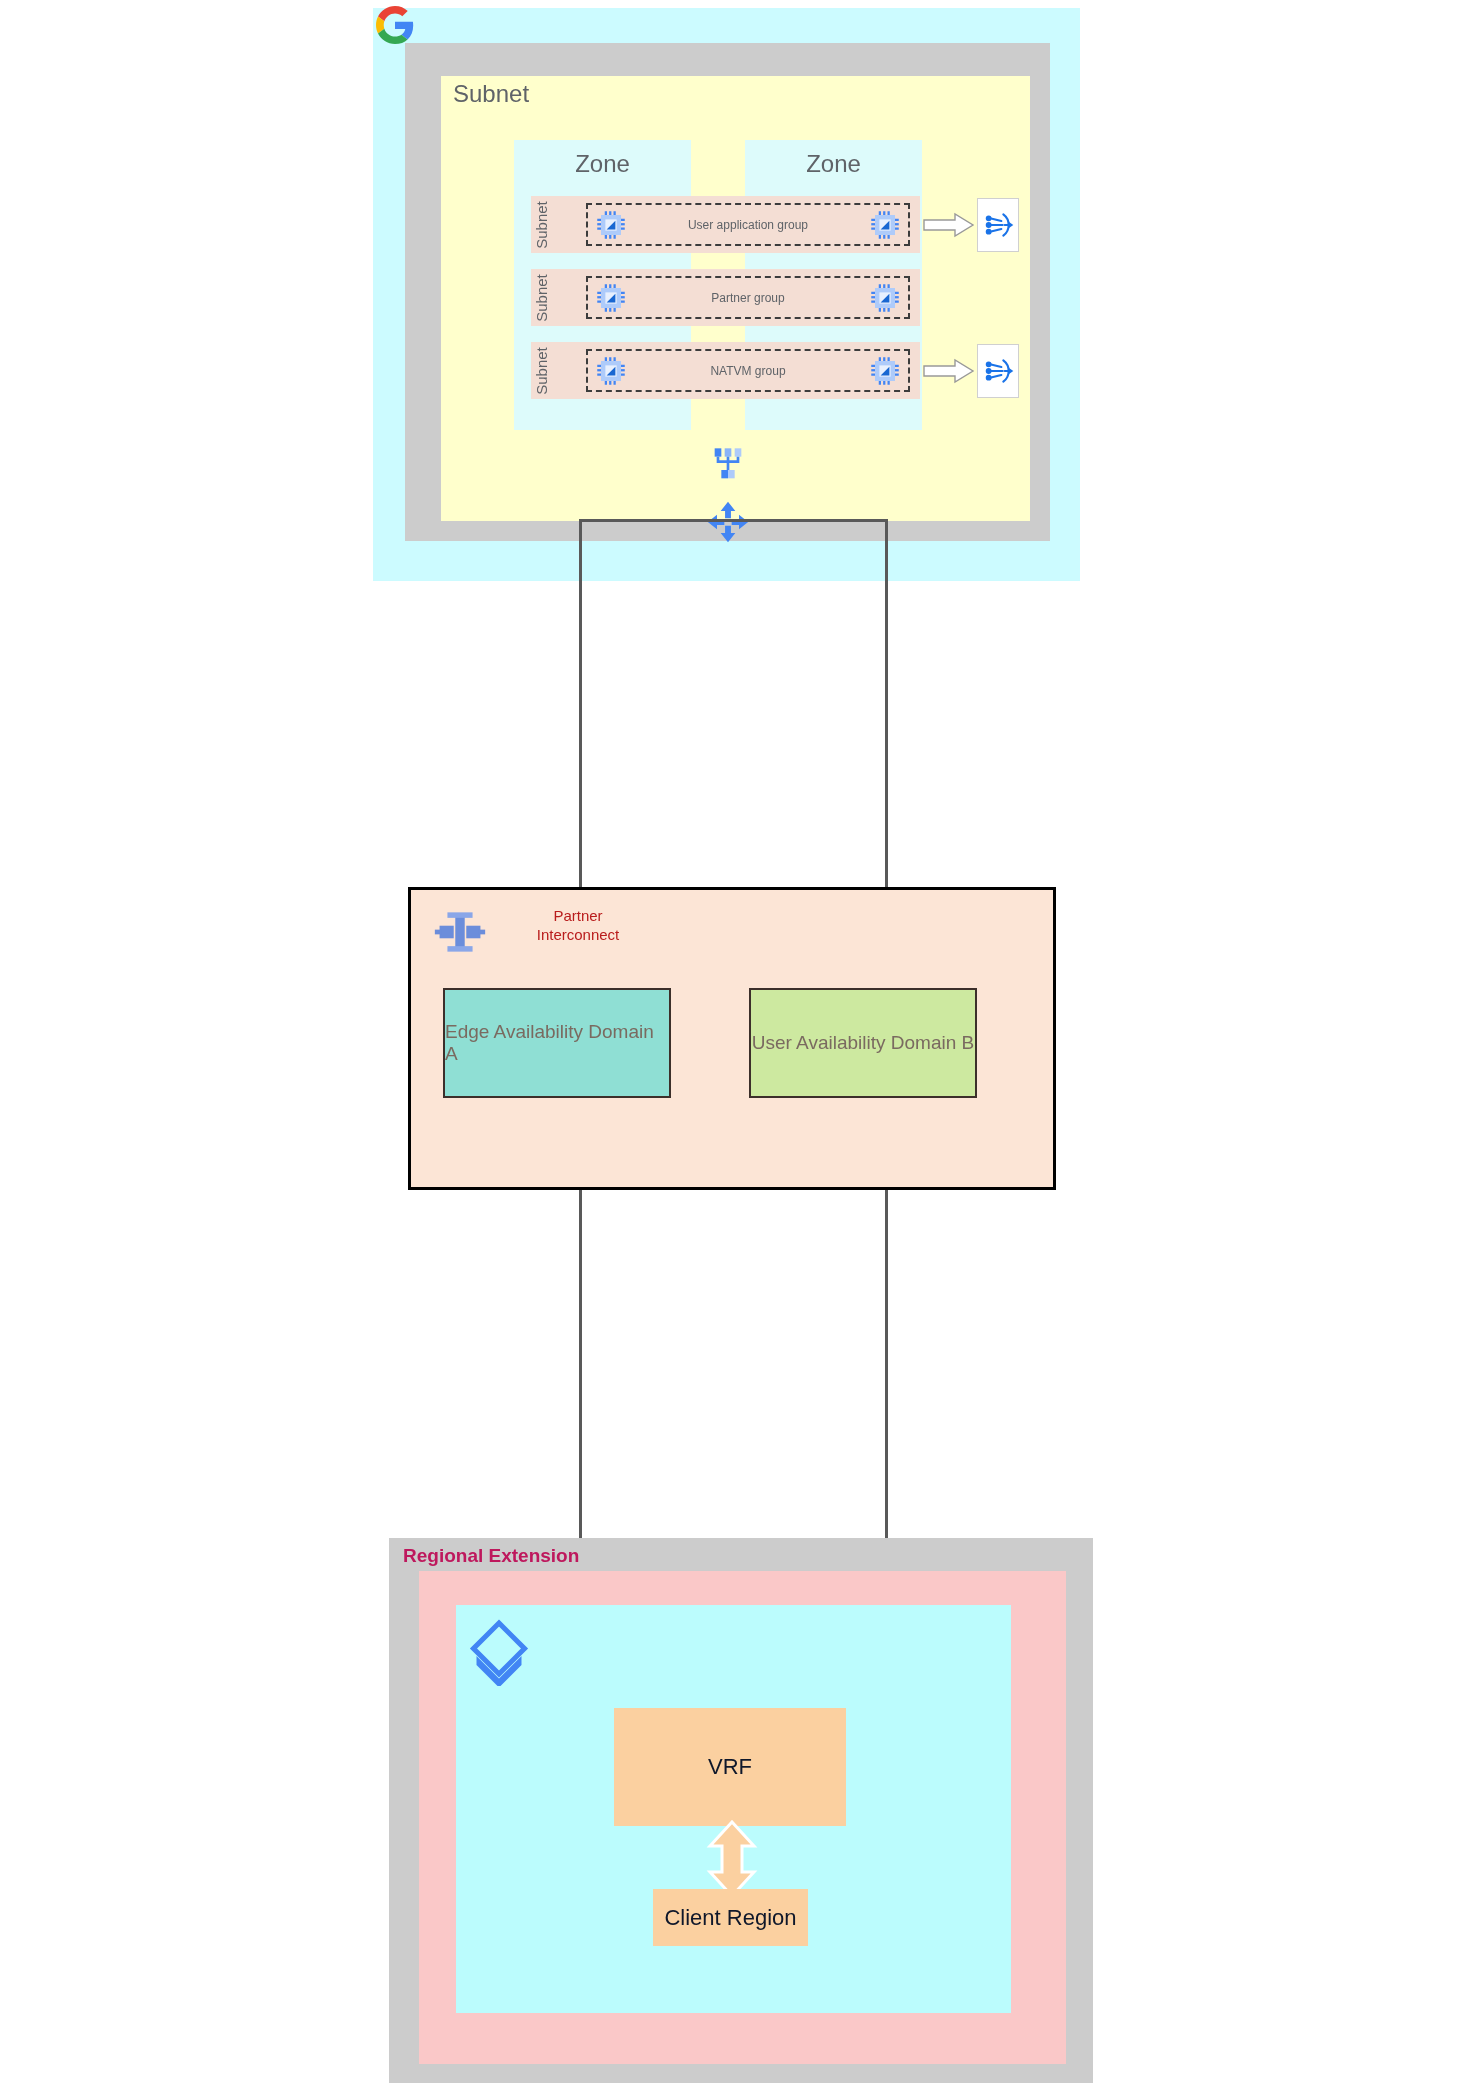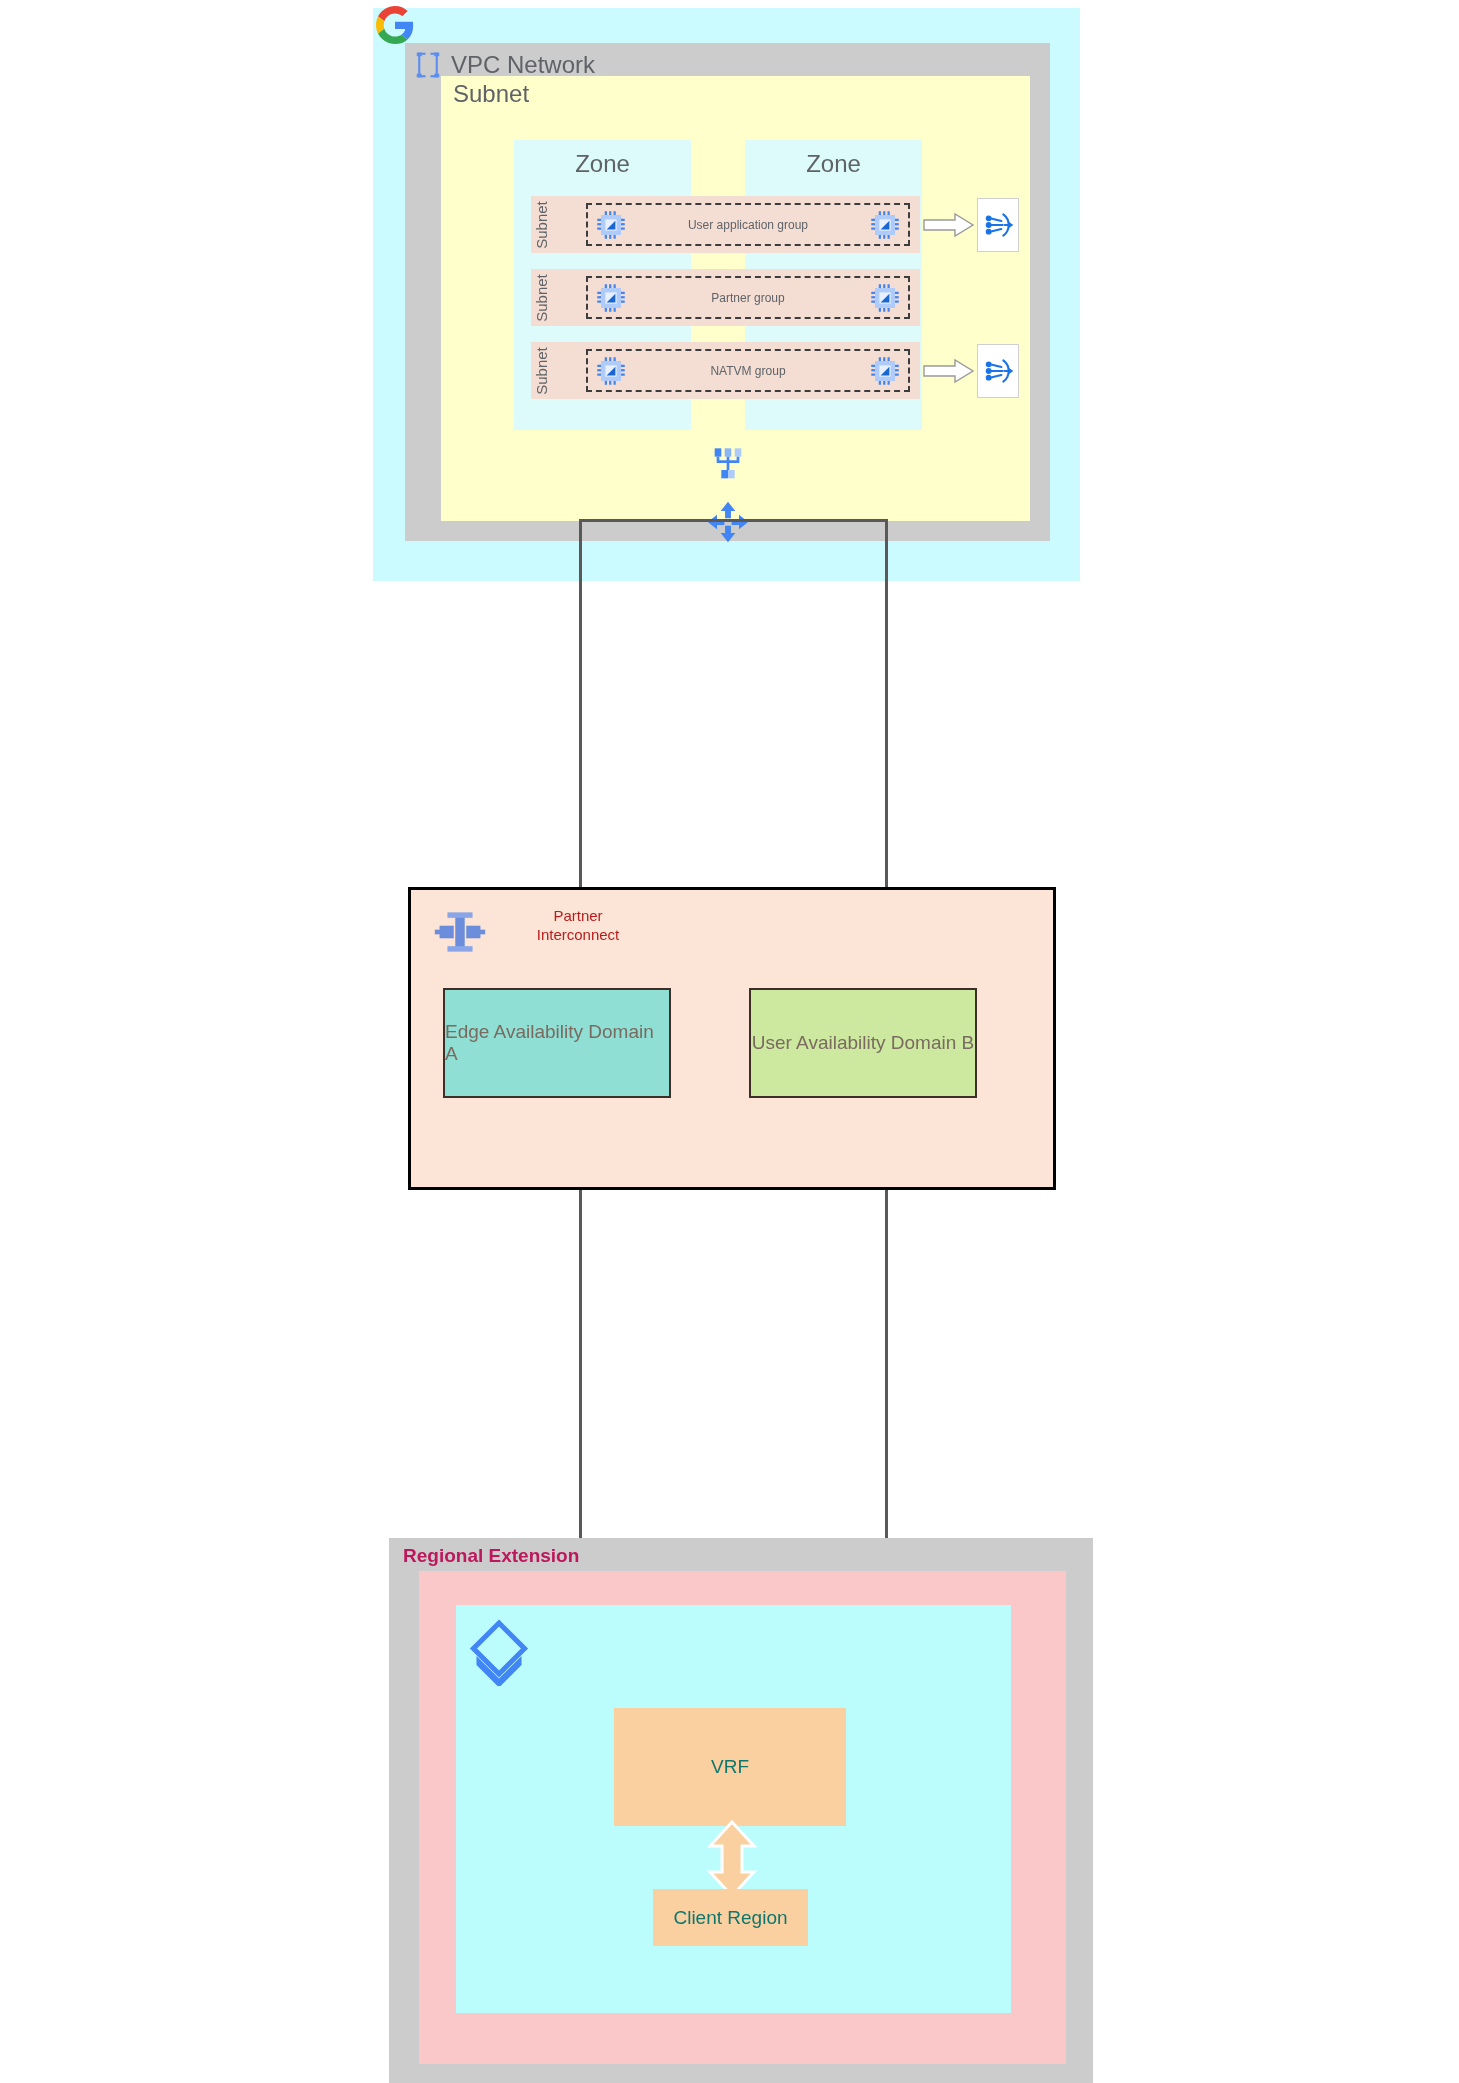--- a/index.html
+++ b/index.html
@@ -159,21 +159,21 @@
     left: 614px; top: 1708px; width: 232px; height: 118px;
     background: #fbd0a0;
   }
   #client-net-box {
     left: 653px; top: 1889px; width: 155px; height: 57px;
     background: #fbd0a0;
   }
   .node-label {
     width: 100%; height: 100%;
     display: flex; align-items: center; justify-content: center;
-    font-size: 19px; color: #0f766e; text-align: center;
+    font-size: 22px; color: #0f172a; text-align: center;
   }
   #bidir-arrow { left: 704px; top: 1820px; width: 56px; height: 78px; }
 </style>
 </head>
 <body>
 
 <div id="canvas">
 
   <div class="abs" id="cloud-bg"></div>
 
@@ -181,41 +181,20 @@
     <svg viewBox="0 0 48 48" width="38" height="38">
       <path fill="#EA4335" d="M24 9.5c3.54 0 6.71 1.22 9.21 3.6l6.85-6.85C35.9 2.38 30.47 0 24 0 14.62 0 6.51 5.38 2.56 13.22l7.98 6.19C12.43 13.72 17.74 9.5 24 9.5z"></path>
       <path fill="#4285F4" d="M46.98 24.55c0-1.57-.15-3.09-.38-4.55H24v9.02h12.94c-.58 2.96-2.26 5.48-4.78 7.18l7.73 6c4.51-4.18 7.09-10.36 7.09-17.65z"></path>
       <path fill="#FBBC05" d="M10.53 28.59c-.48-1.45-.76-2.99-.76-4.59s.27-3.14.76-4.59l-7.98-6.19C.92 16.46 0 20.12 0 24c0 3.88.92 7.54 2.56 10.78l7.97-6.19z"></path>
       <path fill="#34A853" d="M24 48c6.48 0 11.93-2.13 15.89-5.81l-7.73-6c-2.15 1.45-4.92 2.3-8.16 2.3-6.26 0-11.57-4.22-13.47-9.91l-7.98 6.19C6.51 42.62 14.62 48 24 48z"></path>
     </svg>
   </div>
 
   <div class="abs" id="vpc-network-box"></div>
 
-  <div class="abs" id="vpc-label-row">
-    <span class="vpc-icon">
-      <svg viewBox="0 0 24 24" width="30" height="30">
-        <g fill="none" stroke="#5b8def" stroke-width="1.7">
-          <path d="M5 3 L5 21"></path>
-            <path d="M19 3 L19 21"></path>
-          <path d="M5 3 L10 3"></path>
-            <path d="M14 3 L19 3"></path>
-          <path d="M5 21 L10 21"></path>
-            <path d="M14 21 L19 21"></path>
-        </g>
-        <g fill="#5b8def">
-          <rect x="3" y="2" width="4" height="3"></rect>
-            <rect x="17" y="2" width="4" height="3"></rect>
-          <rect x="3" y="19" width="4" height="3"></rect>
-            <rect x="17" y="19" width="4" height="3"></rect>
-        </g>
-      </svg>
-    </span>
-    <span id="vpc-label-text">VPC Network</span>
-  </div>
 
   <div class="abs" id="region-box"></div>
   <div class="abs" id="region-label">Subnet</div>
 
   <div class="abs zone-box" id="zone-a"></div>
   <div class="abs zone-box" id="zone-b"></div>
   <div class="abs zone-label" id="zone-a-label">Zone</div>
   <div class="abs zone-label" id="zone-b-label">Zone</div>
 
   <div class="abs subnet" id="subnet-1">

